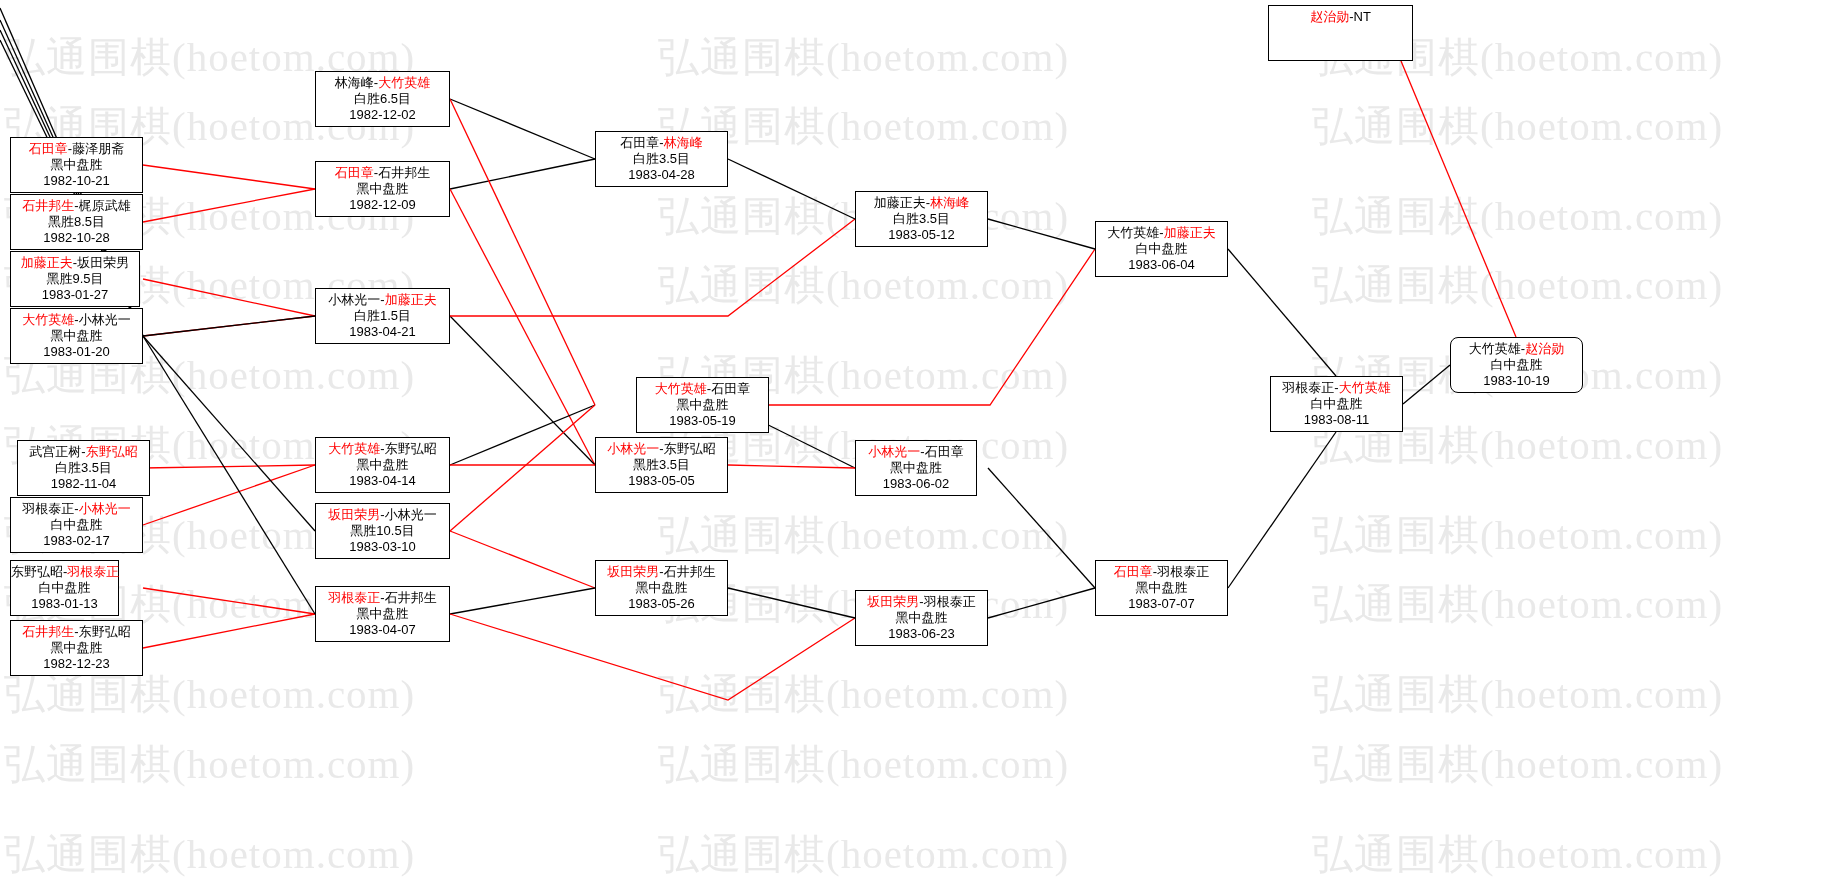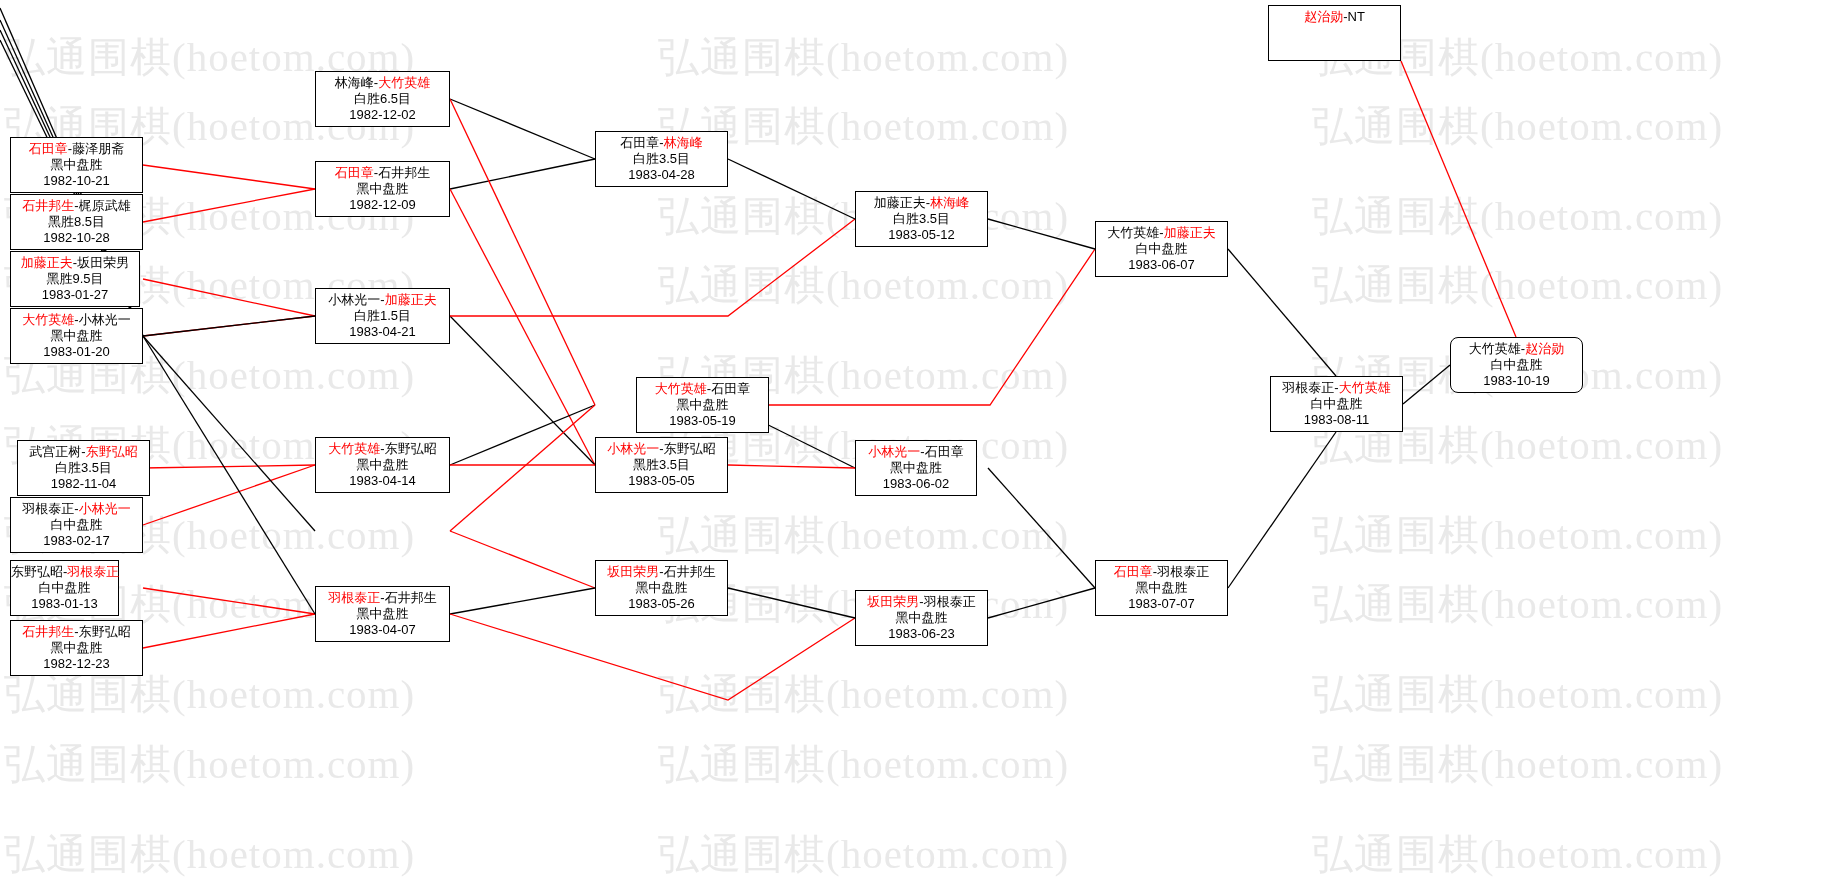--- a/index.html
+++ b/index.html
@@ -207,20 +207,25 @@
       <div class="node" style="left: 315px; top: 288px; width: 135px; height: 56px;">
         <span class="ln ln-players"><span class="blk">小林光一</span><span class="blk">-</span><span class="red">加藤正夫</span></span>
         <span class="ln">白胜1.5目</span>
         <span class="ln">1983-04-21</span>
       </div>
       <div class="node" style="left: 315px; top: 437px; width: 135px; height: 56px;">
         <span class="ln ln-players"><span class="red">大竹英雄</span><span class="blk">-</span><span class="blk">东野弘昭</span></span>
         <span class="ln">黑中盘胜</span>
         <span class="ln">1983-04-14</span>
       </div>
+      <div class="node" style="left: 315px; top: 503px; width: 135px; height: 56px;">
+        <span class="ln ln-players"><span class="red">坂田荣男</span><span class="blk">-</span><span class="blk">小林光一</span></span>
+        <span class="ln">黑胜10.5目</span>
+        <span class="ln">1983-03-10</span>
+      </div>
       <div class="node" style="left: 315px; top: 586px; width: 135px; height: 56px;">
         <span class="ln ln-players"><span class="red">羽根泰正</span><span class="blk">-</span><span class="blk">石井邦生</span></span>
         <span class="ln">黑中盘胜</span>
         <span class="ln">1983-04-07</span>
       </div>
       <div class="node" style="left: 595px; top: 131px; width: 133px; height: 56px;">
         <span class="ln ln-players"><span class="blk">石田章</span><span class="blk">-</span><span class="red">林海峰</span></span>
         <span class="ln">白胜3.5目</span>
         <span class="ln">1983-04-28</span>
       </div>
@@ -250,35 +255,35 @@
         <span class="ln">1983-06-02</span>
       </div>
       <div class="node" style="left: 855px; top: 590px; width: 133px; height: 56px;">
         <span class="ln ln-players"><span class="red">坂田荣男</span><span class="blk">-</span><span class="blk">羽根泰正</span></span>
         <span class="ln">黑中盘胜</span>
         <span class="ln">1983-06-23</span>
       </div>
       <div class="node" style="left: 1095px; top: 221px; width: 133px; height: 56px;">
         <span class="ln ln-players"><span class="blk">大竹英雄</span><span class="blk">-</span><span class="red">加藤正夫</span></span>
         <span class="ln">白中盘胜</span>
-        <span class="ln">1983-06-07</span>
+        <span class="ln">1983-06-04</span>
       </div>
       <div class="node" style="left: 1095px; top: 560px; width: 133px; height: 56px;">
         <span class="ln ln-players"><span class="red">石田章</span><span class="blk">-</span><span class="blk">羽根泰正</span></span>
         <span class="ln">黑中盘胜</span>
         <span class="ln">1983-07-07</span>
       </div>
       <div class="node" style="left: 1270px; top: 376px; width: 133px; height: 56px;">
         <span class="ln ln-players"><span class="blk">羽根泰正</span><span class="blk">-</span><span class="red">大竹英雄</span></span>
         <span class="ln">白中盘胜</span>
         <span class="ln">1983-08-11</span>
       </div>
       <div class="node" style="left: 1450px; top: 337px; width: 133px; height: 56px; border-radius: 8px;">
         <span class="ln ln-players"><span class="blk">大竹英雄</span><span class="blk">-</span><span class="red">赵治勋</span></span>
         <span class="ln">白中盘胜</span>
         <span class="ln">1983-10-19</span>
       </div>
-      <div class="node" style="left: 1268px; top: 5px; width: 133px; height: 56px;">
+      <div class="node" style="left: 1268px; top: 5px; width: 145px; height: 56px;">
         <span class="ln ln-players"><span class="red">赵治勋</span><span class="blk">-</span><span class="blk">NT</span></span>
       </div>
     </div>
 
 </div>
 
 </body></html>

